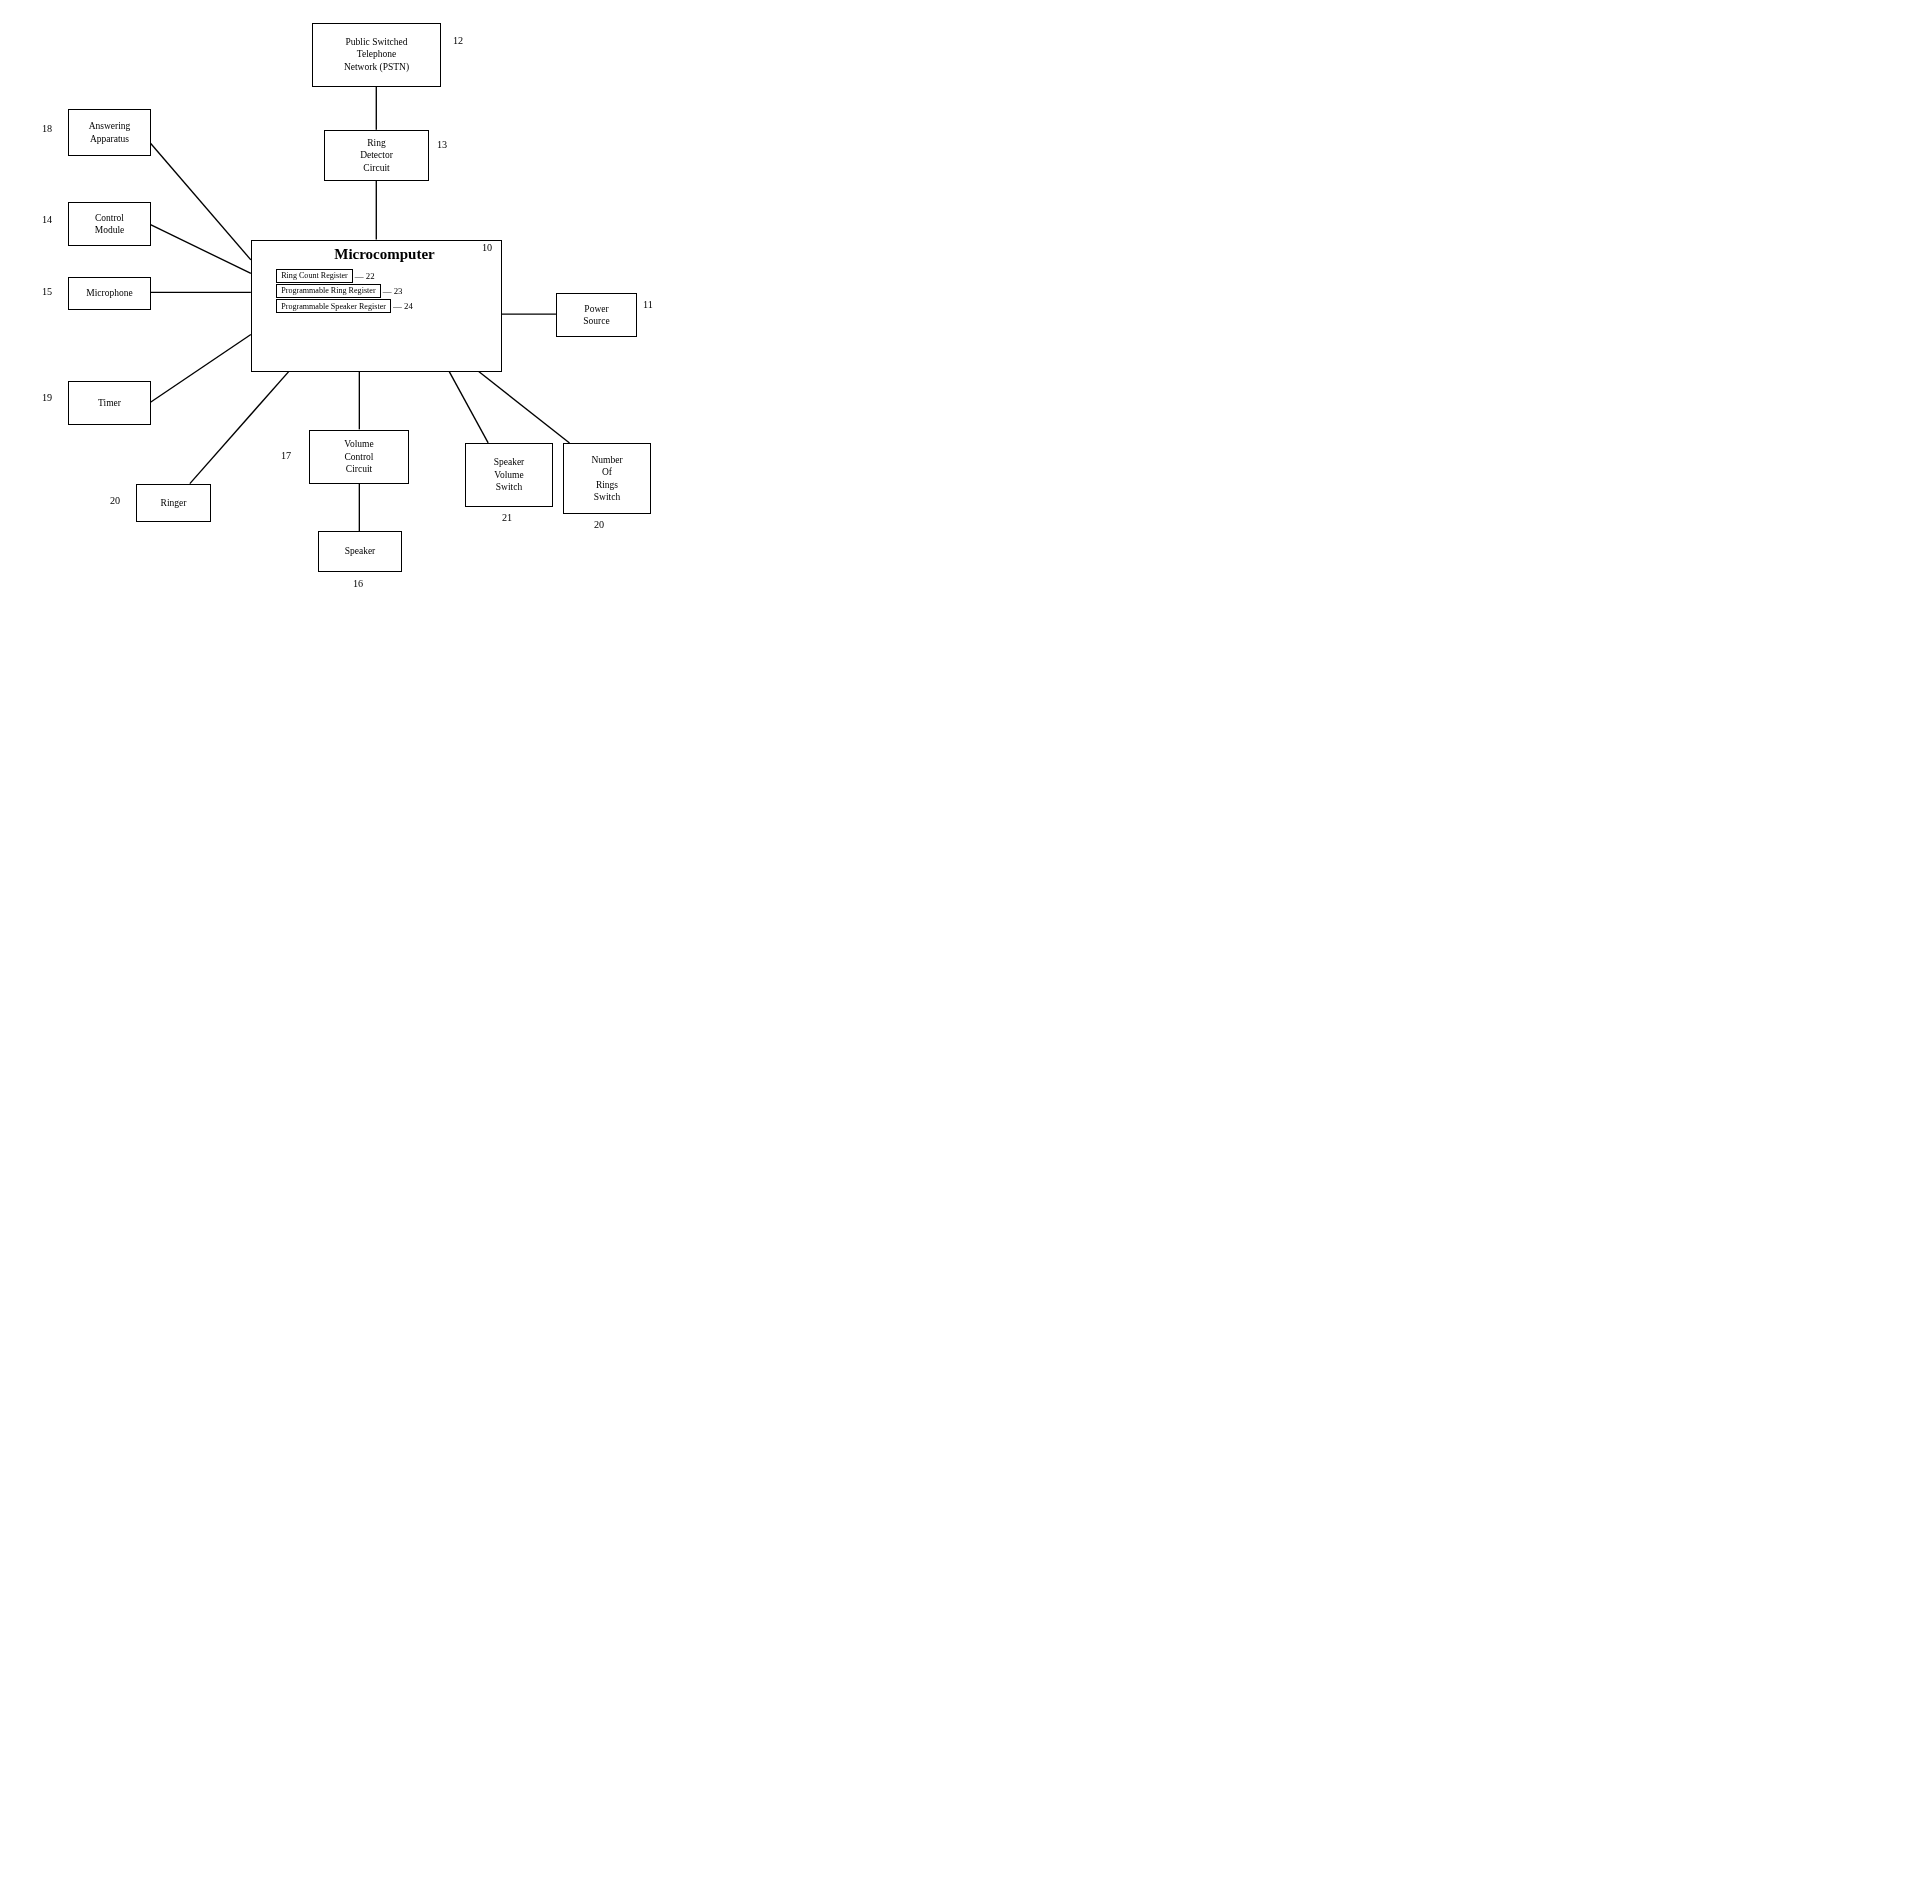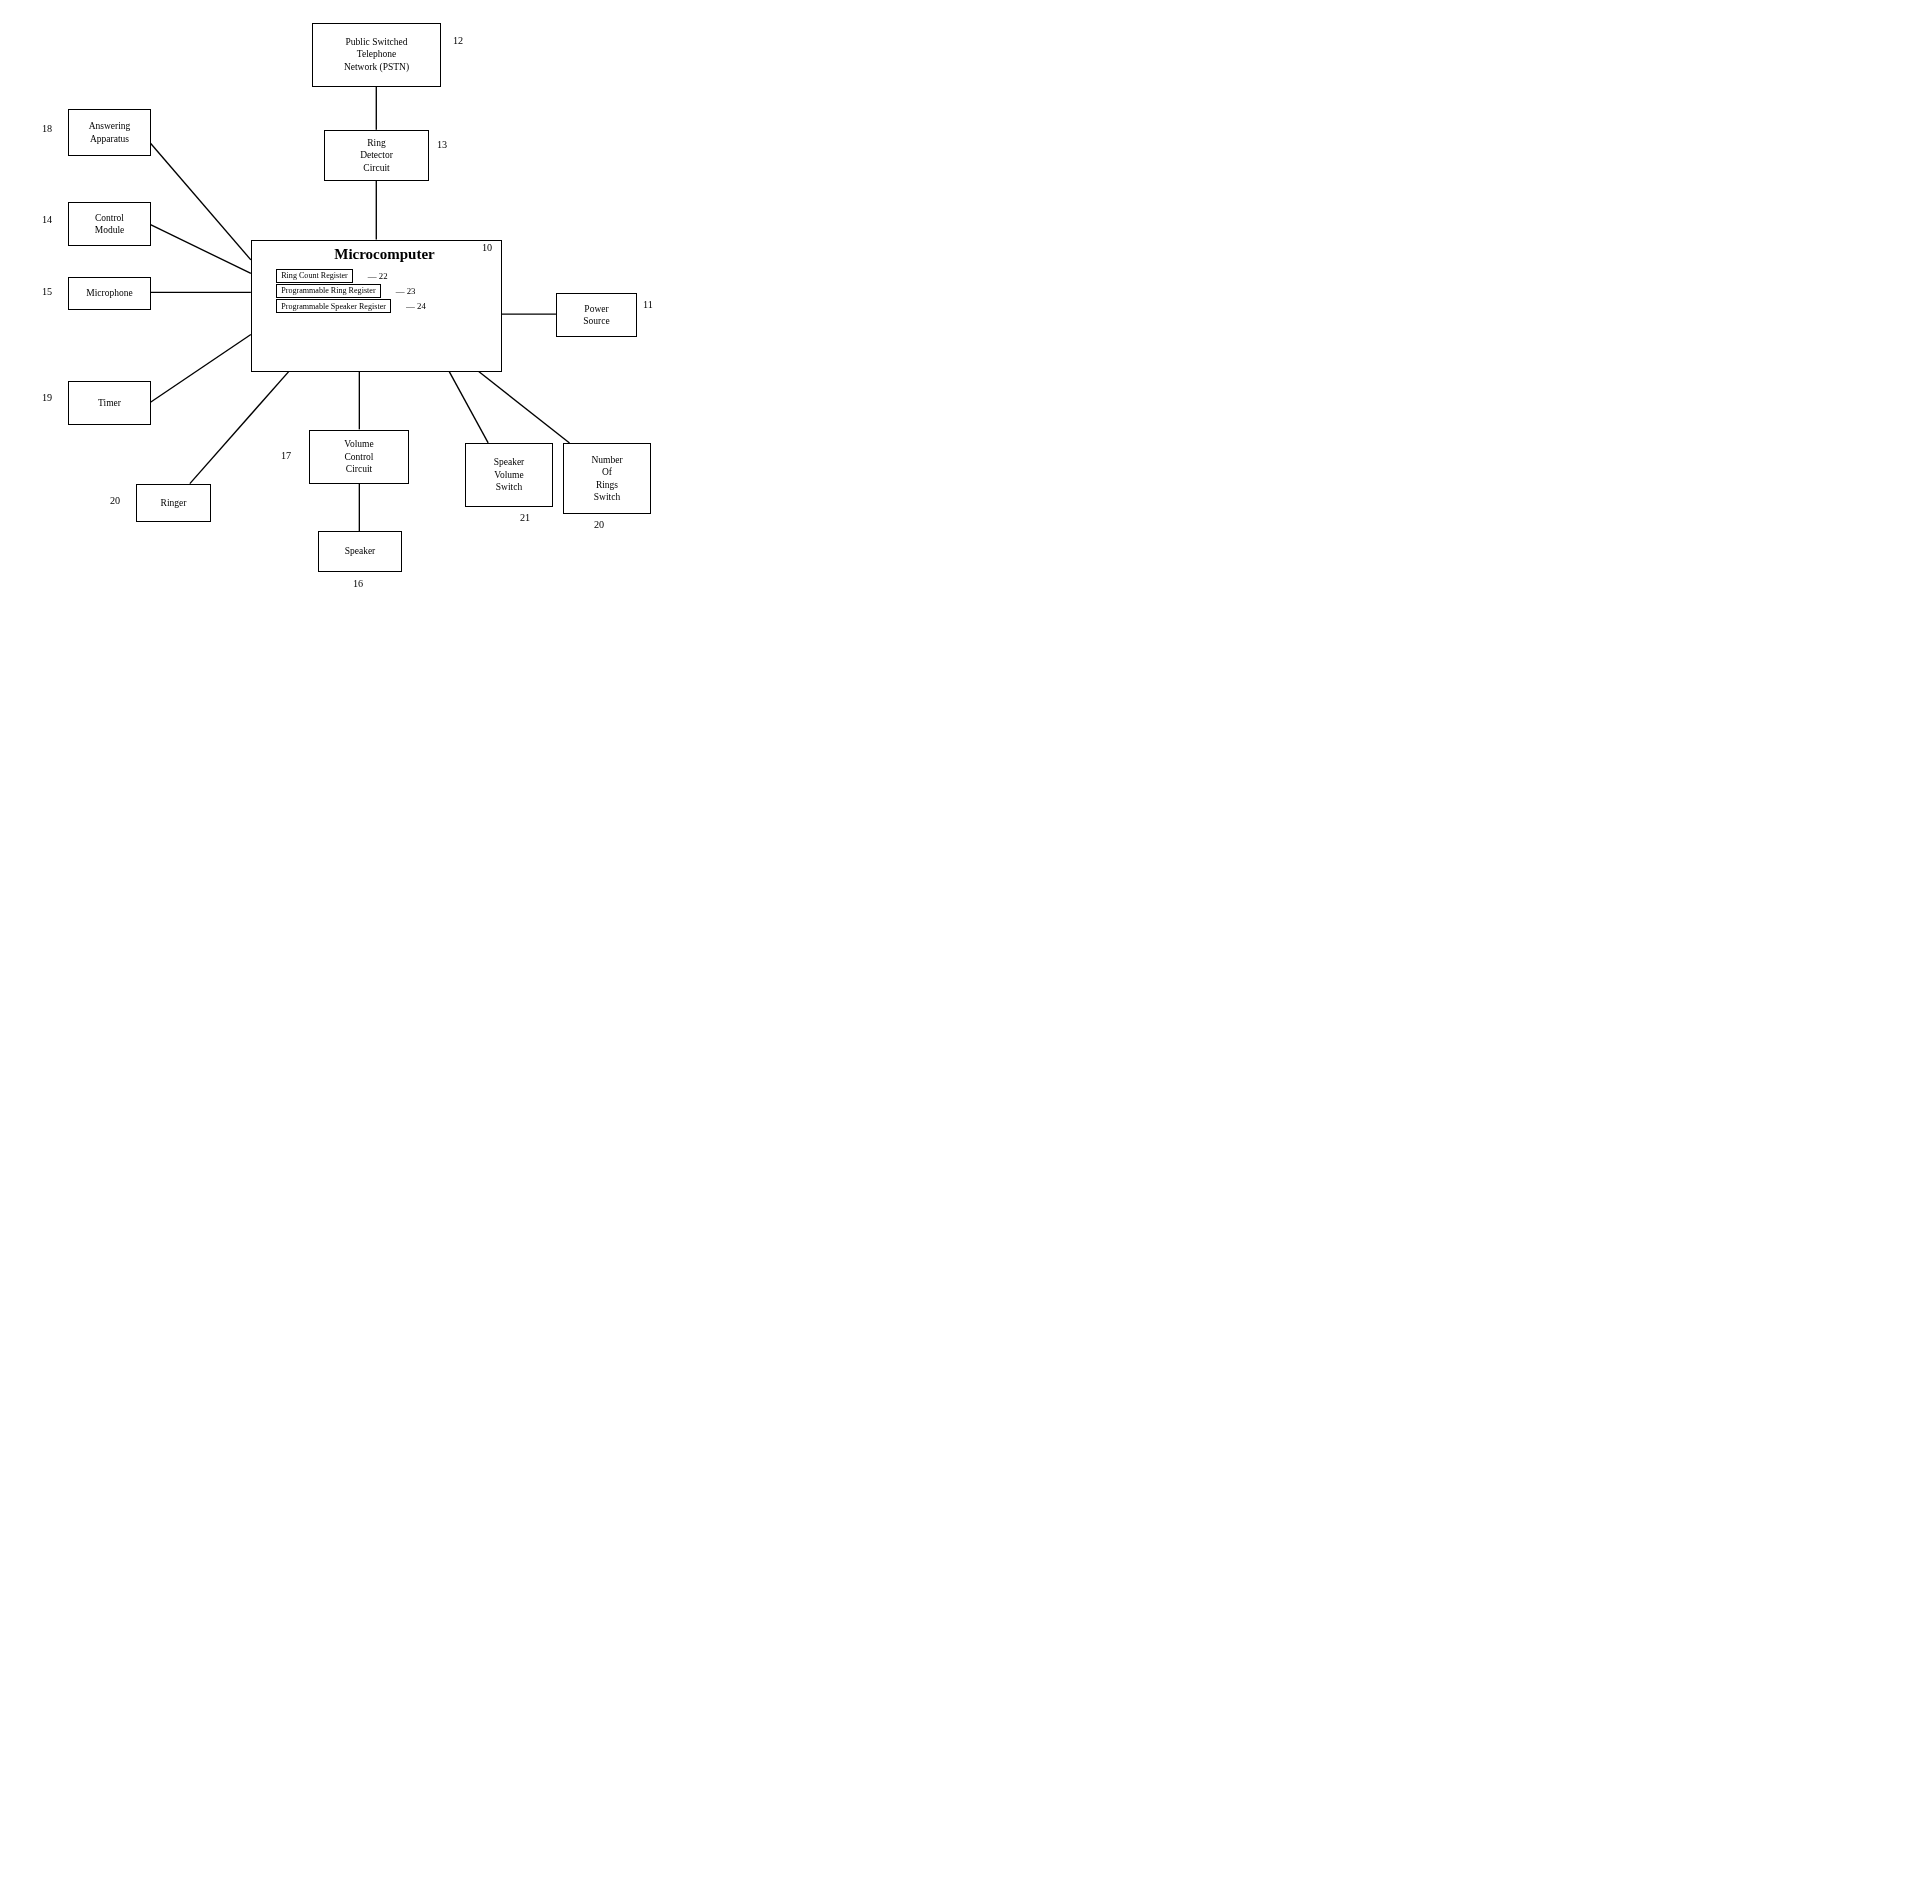--- a/index.html
+++ b/index.html
@@ -61,21 +61,21 @@
     }
     .registers {
       padding: 2.7px 8.1px 5.4px 8.1px;
       display: flex;
       flex-direction: column;
       gap: 1.4px;
     }
     .reg-row {
       display: flex;
       align-items: center;
-      gap: 15px;
+      gap: 2px;
     }
   </style>
 </head>
 <body>
 
 <div class="diagram">
 
   <svg class="lines" viewBox="0 0 1000 1000" width="678" height="678">
 
     <line x1="555" y1="115" x2="555" y2="178" stroke="#000" stroke-width="2"></line>
@@ -179,21 +179,21 @@
   <div class="box" style="left:136px;top:475px;width:75px;height:38px;font-size:9.5px;">
     <span>Ringer</span>
   </div>
   <span class="label-num" style="left:110px;top:486px;">20</span>
 
   <div class="box" style="left:465px;top:434px;width:88px;height:64px;font-size:9.5px;">
     <span style="white-space:pre-line;text-align:center;">Speaker
 Volume
 Switch</span>
   </div>
-  <span class="label-num" style="left:520px;top:503px;">21</span>
+  <span class="label-num" style="left:502px;top:503px;">21</span>
 
   <div class="box" style="left:563px;top:434px;width:88px;height:71px;font-size:9.5px;">
     <span style="white-space:pre-line;text-align:center;">Number
 Of
 Rings
 Switch</span>
   </div>
   <span class="label-num" style="left:594px;top:510px;">20</span>
 
 </div>

